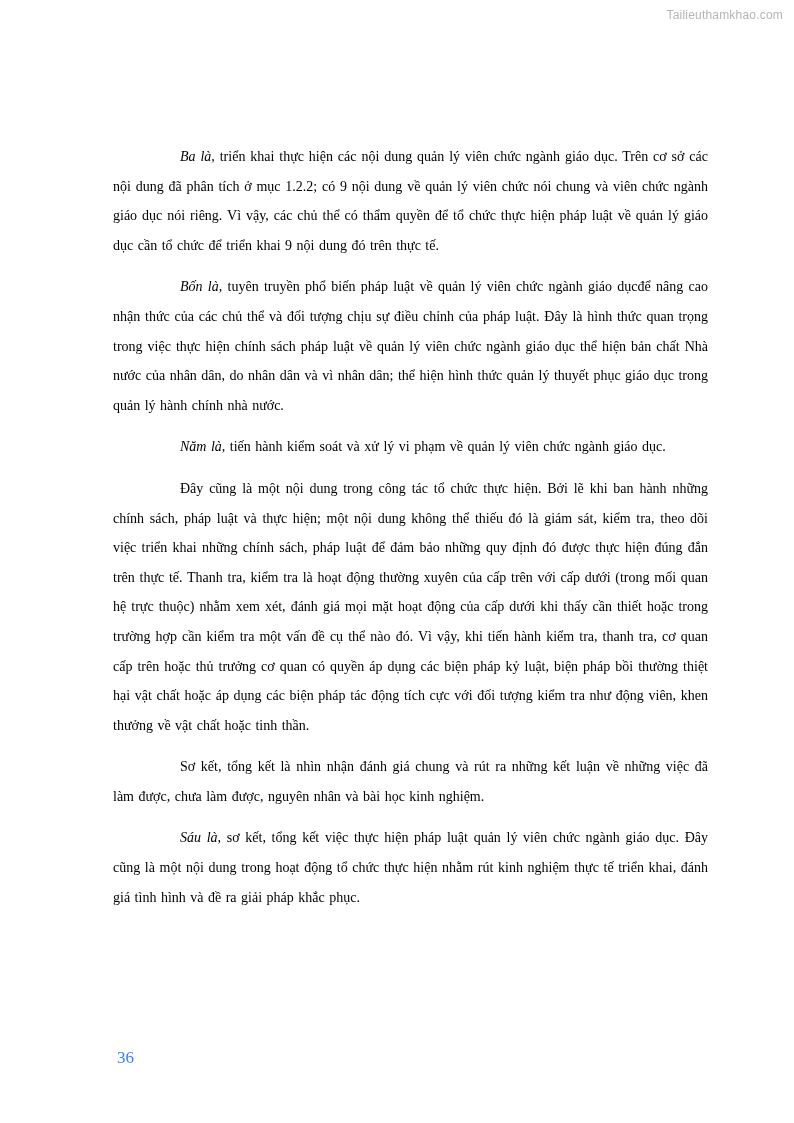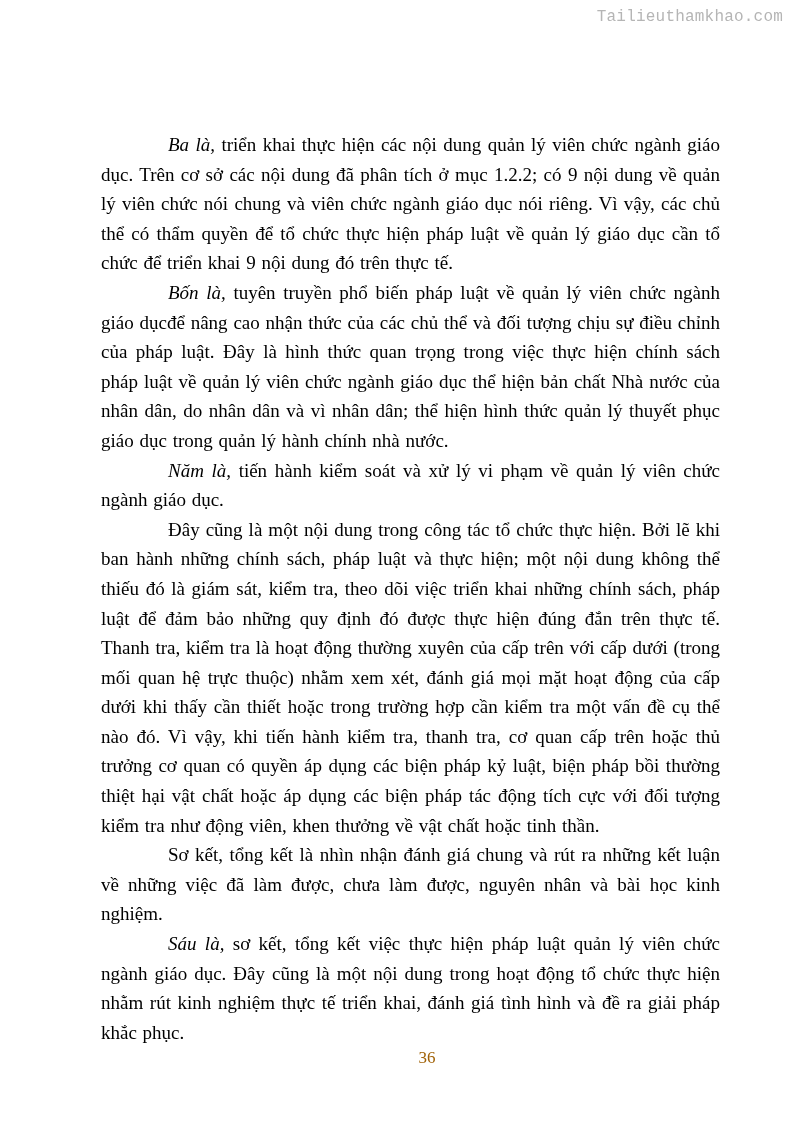--- a/index.html
+++ b/index.html
@@ -13,51 +13,51 @@
     height: 1123px;
     background: #ffffff;
     color: #000000;
     font-family: "Liberation Serif", serif;
     overflow: hidden;
   }
   .watermark {
     position: absolute;
     top: 8px;
     right: 11px;
-    font-family: Liberation Mono, monospace;
-    font-size: 16px;
+    font-family: Liberation Sans, sans-serif;
+    font-size: 12px;
     color: #b5b5b5;
     text-shadow: 0.5px 0.5px 0 #ffffff;
     letter-spacing: 0.2px;
   }
   .content {
     position: absolute;
     left: 101px;
     top: 130px;
     width: 619px;
   }
   .para {
-    margin: 0;
-    font-size: 19px;
+    margin: 12px;
+    font-size: 14px;
     line-height: 29.6px;
     text-align: justify;
     text-indent: 67px;
     word-spacing: 1px;
   }
   .para em {
     font-style: italic;
   }
   .page-number {
     position: absolute;
     top: 1048px;
     left: 117px;
     width: 620px;
-    text-align: center;
+    text-align: left;
     font-size: 17px;
-    color: #a16207;
+    color: #3b82f6;
   }
 </style>
 </head>
 <body>
 
 <div class="page">
   <div class="watermark">Tailieuthamkhao.com</div>
 
   <div class="content">
       <p class="para"><em>Ba là,</em> triển khai thực hiện các nội dung quản lý viên chức ngành giáo dục. Trên cơ sở các nội dung đã phân tích ở mục 1.2.2; có 9 nội dung về quản lý viên chức nói chung và viên chức ngành giáo dục nói riêng. Vì vậy, các chủ thể có thẩm quyền để tổ chức thực hiện pháp luật về quản lý giáo dục cần tổ chức để triển khai 9 nội dung đó trên thực tế.</p>

